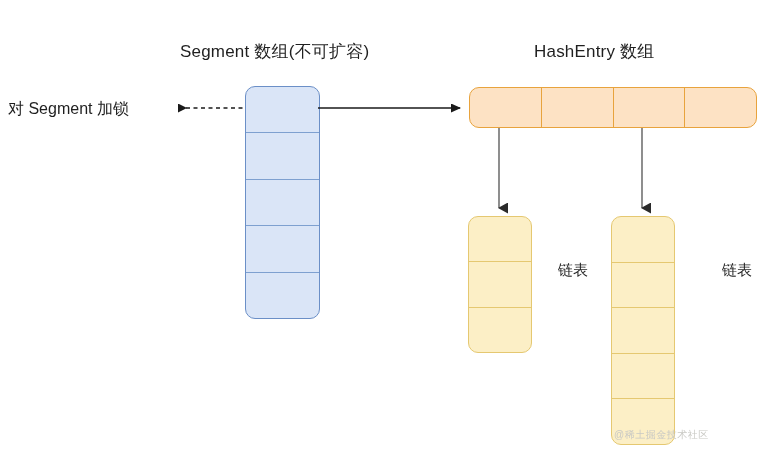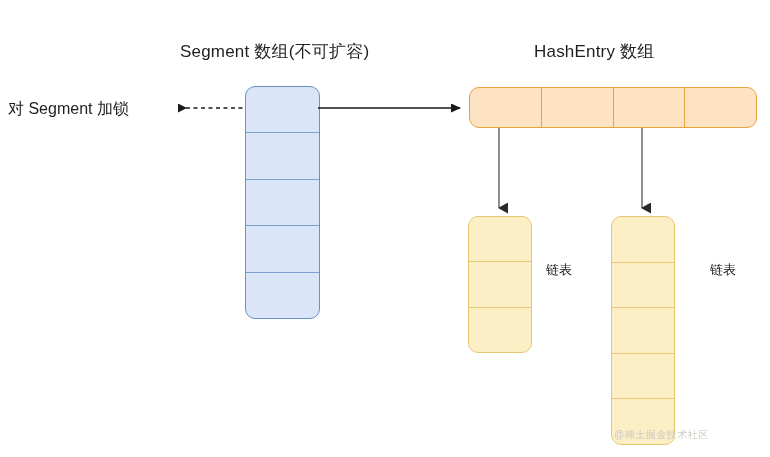--- a/index.html
+++ b/index.html
@@ -24,21 +24,22 @@
     font-weight: 400;
   }
   .title {
     font-size: 17px;
     letter-spacing: 0.2px;
   }
   .side-label {
     font-size: 16px;
   }
   .list-label {
-    font-size: 13px;
+    font-size: 15px;
+    margin-left: 12px;
   }
 
   
   .stack {
     position: absolute;
     box-sizing: border-box;
     border-radius: 10px;
     overflow: hidden;
     display: flex;
   }

